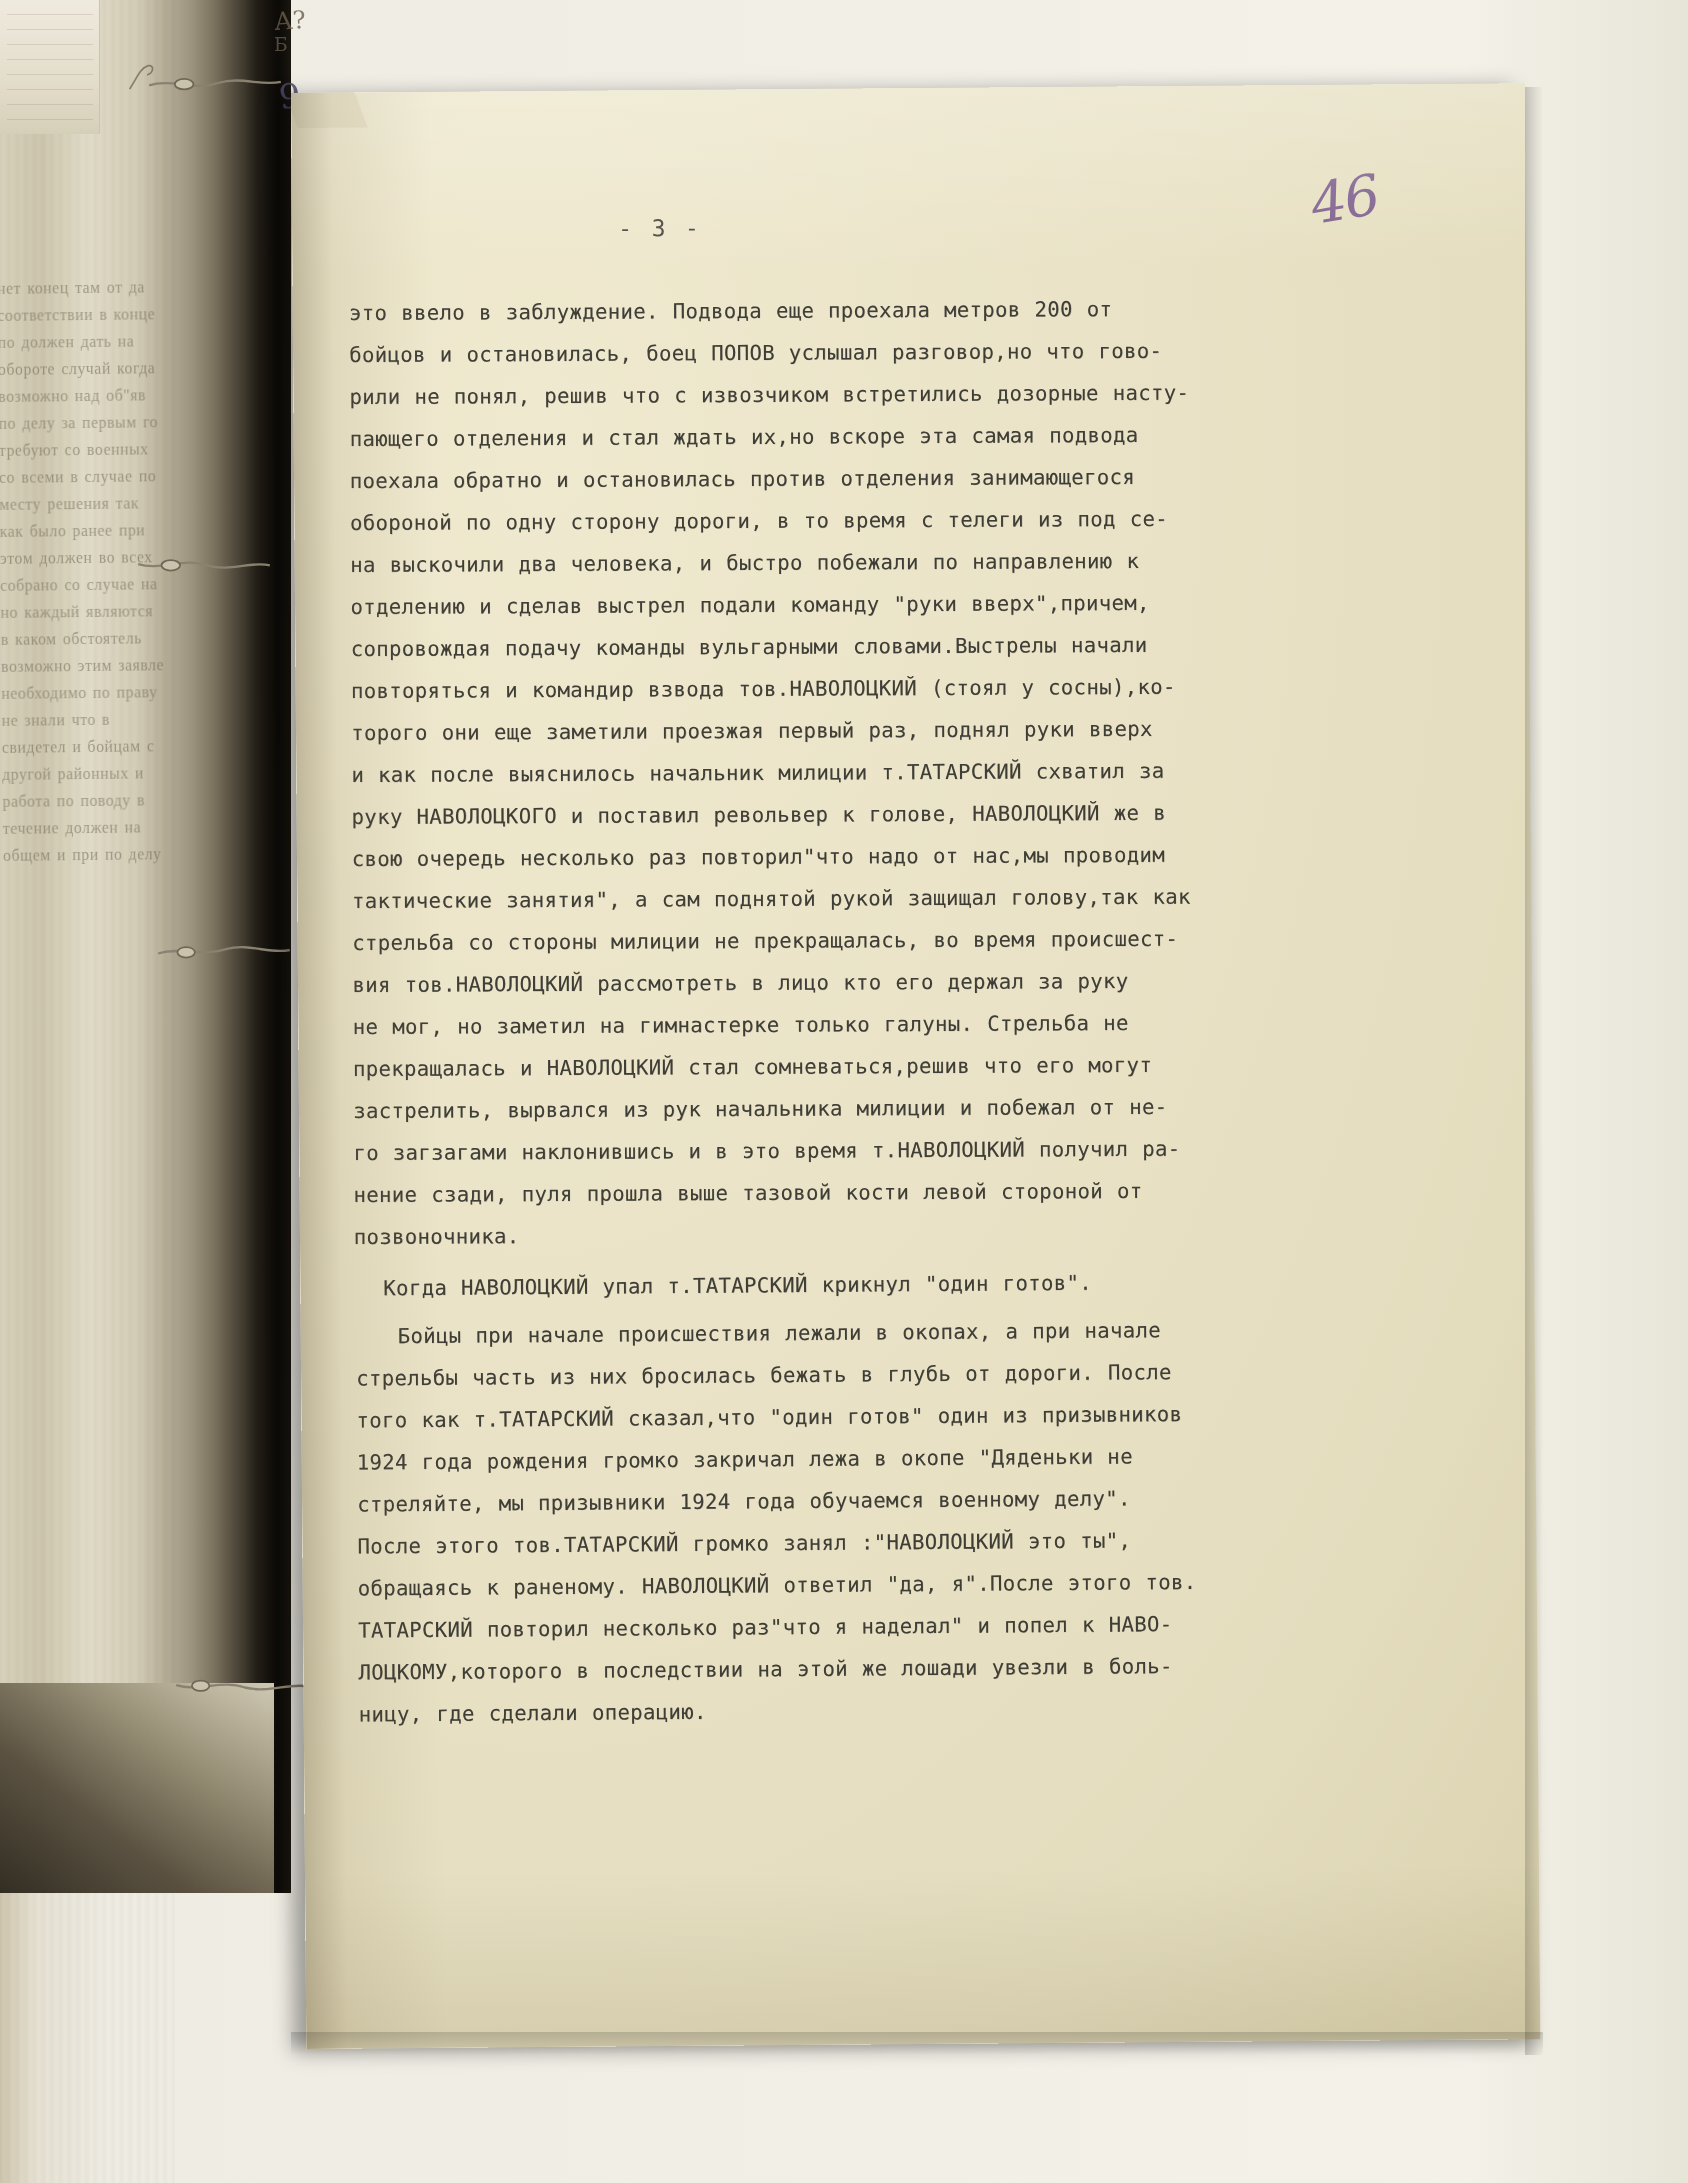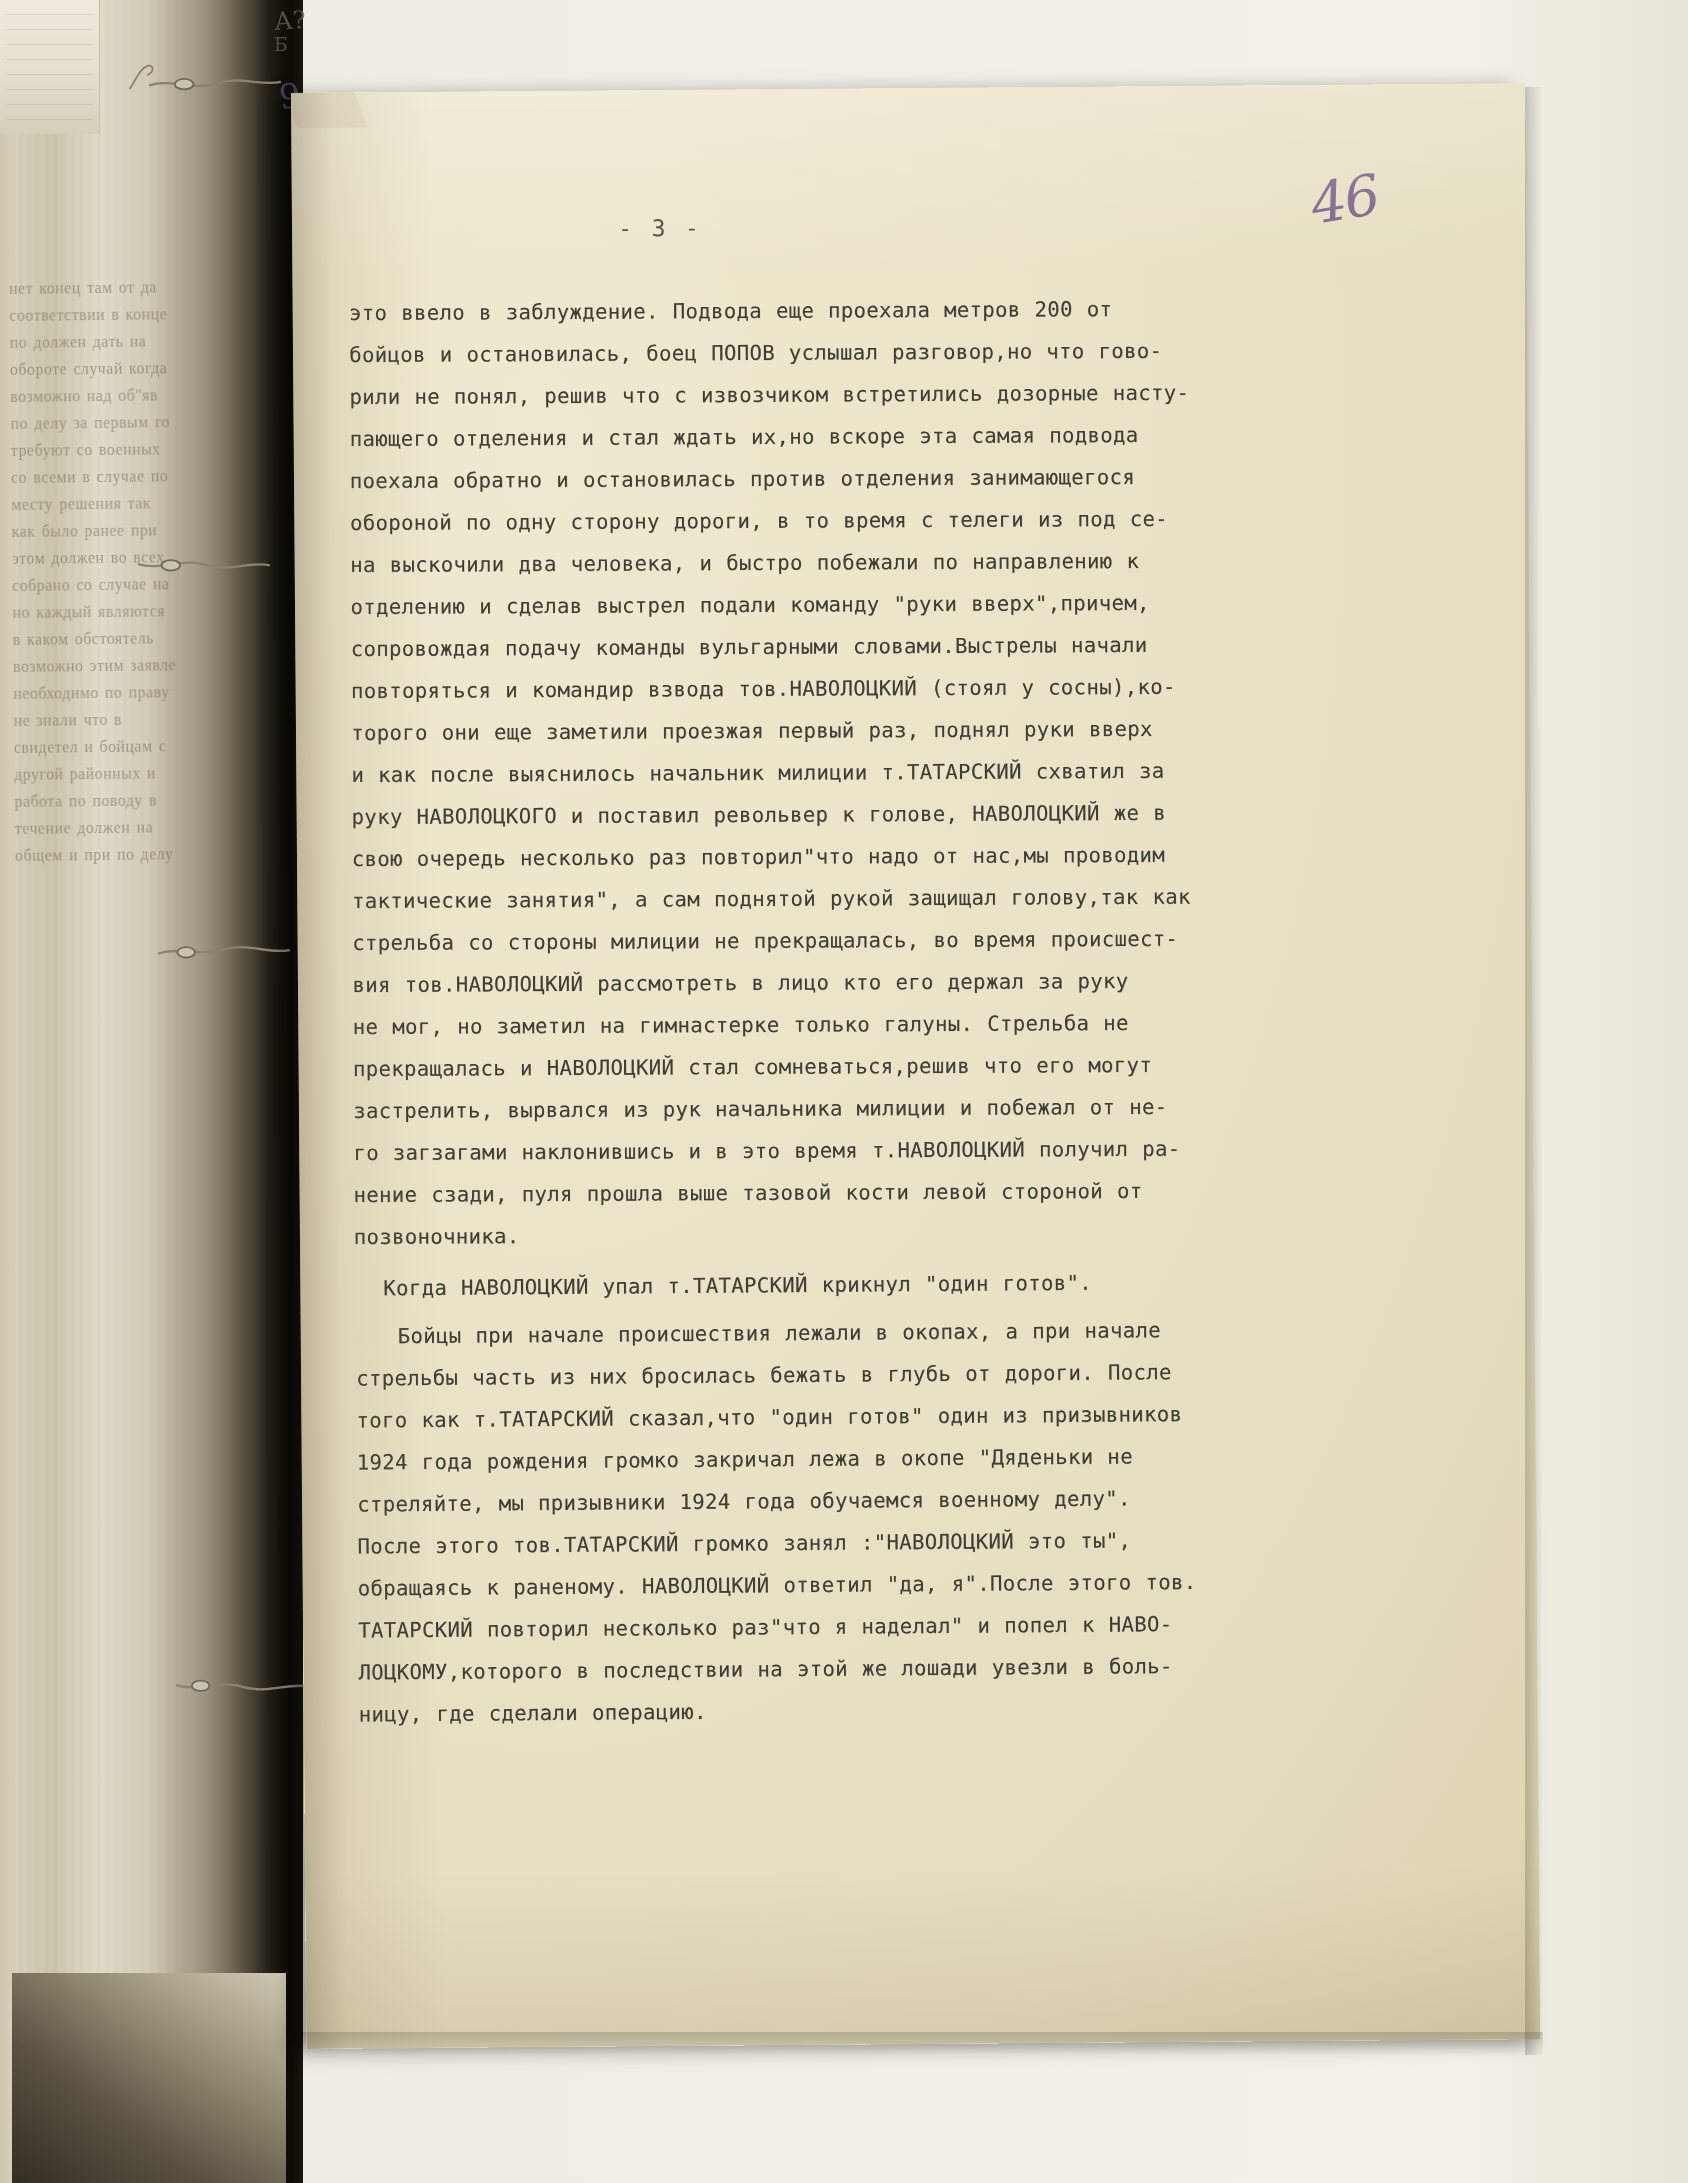--- a/index.html
+++ b/index.html
@@ -30,24 +30,24 @@
     inset: 0;
     background:
       linear-gradient(to right,
         #cfc6ae 0px, #e6e1d2 35px, #efece4 105px,
         #f3f1e8 1467px, #eceade 1607px, #e7e4d8 1688px);
   }
 
   
   .left-block {
     position: absolute;
-    left: 12px;
+    left: 0;
     top: 0;
     width: 291px;
-    height: 2183px;
+    height: 1893px;
     background: linear-gradient(to right,
        #d8d2bc 0px,
        #cec7ae 41px,
        #e2ddc9 87px,
        #d4cdb6 137px,
        #b9b09a 163px,
        #9c937f 192px,
        #7d745f 213px,
        #5b5344 230px,
        #3d382d 245px,

